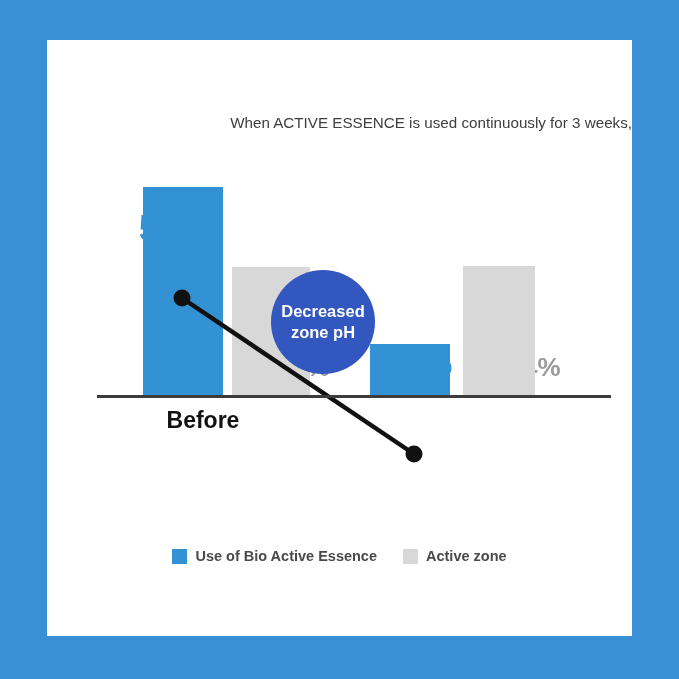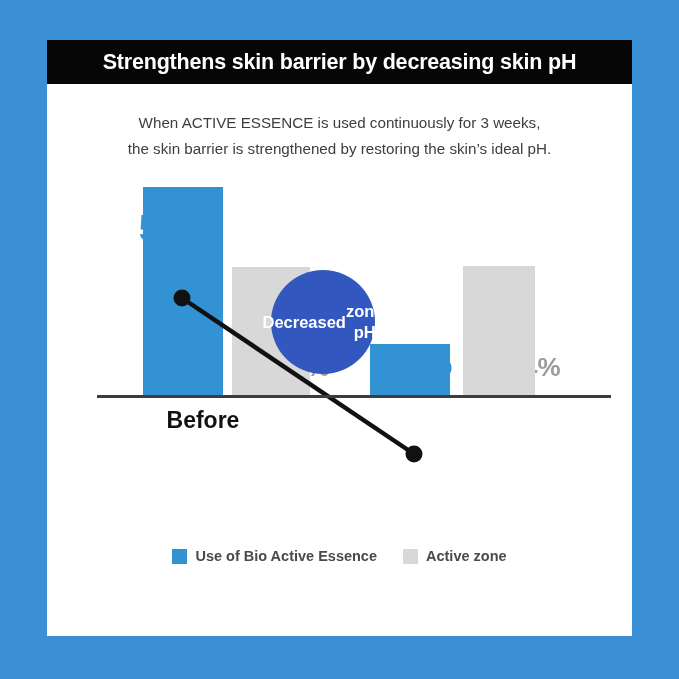--- a/index.html
+++ b/index.html
@@ -44,21 +44,21 @@
     font-size: 21.5px;
     font-weight: bold;
     letter-spacing: -0.2px;
     white-space: nowrap;
   }
   .subtitle {
     position: absolute;
     left: 0;
     top: 70px;
     width: 585px;
-    text-align: center;
+    text-align: right;
     color: #3e3e3e;
     font-size: 15.2px;
     line-height: 26px;
   }
   .subtitle .line {
     display: block;
     white-space: nowrap;
   }
 
   
@@ -114,21 +114,21 @@
     white-space: nowrap;
   }
 
   .badge {
     position: absolute;
     width: 104px;
     height: 104px;
     border-radius: 50%;
     background: #3257be;
     display: flex;
-    flex-direction: row;
+    flex-direction: column;
     align-items: center;
     justify-content: center;
     color: #ffffff;
     font-size: 16.5px;
     font-weight: bold;
     line-height: 21px;
     text-align: center;
   }
 
   .connector {
@@ -168,27 +168,23 @@
     white-space: nowrap;
   }
 </style>
 </head>
 <body>
 
 <div id="root">
 
   <div class="card">
 
-    <div class="card-header">
-      <div class="card-title">Strengthens skin barrier by decreasing skin pH</div>
-    </div>
 
     <div class="subtitle">
       <span class="line">When ACTIVE ESSENCE is used continuously for 3 weeks,</span>
-      <span class="line">the skin barrier is strengthened by restoring the skin’s ideal pH.</span>
     </div>
 
     <div class="chart">
 
       <div class="bar-label blue-lg" style="left:66px; top:38px; width:136px;">5.5%</div>
 
       <div class="bar-label grey" style="left:185px; top:182px; width:136px;">5.4%</div>
 
       <div class="bar-label blue-md" style="left:302px; top:177px; width:136px;">5.3%</div>
 

